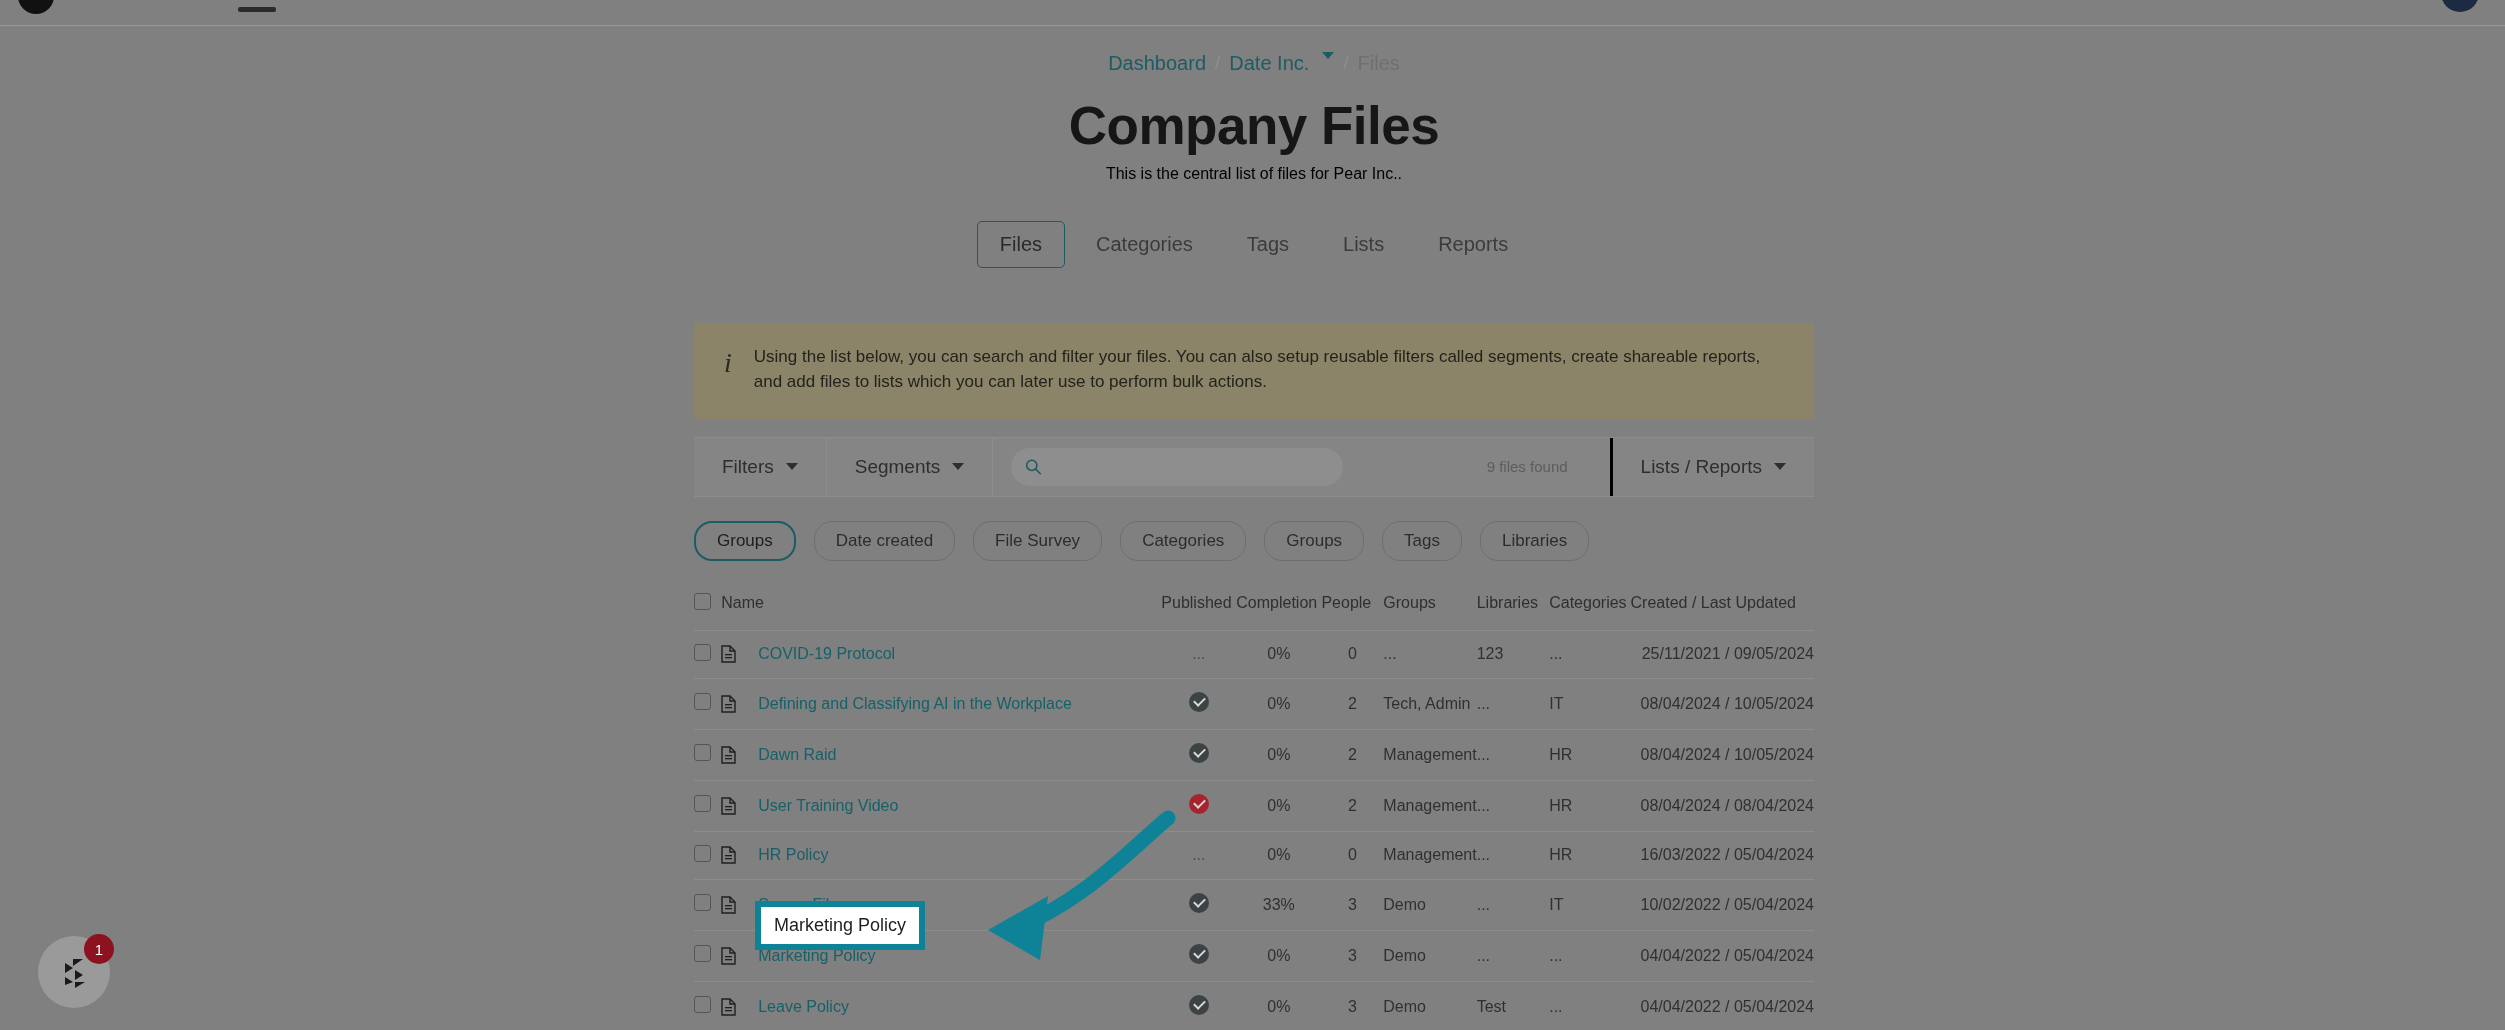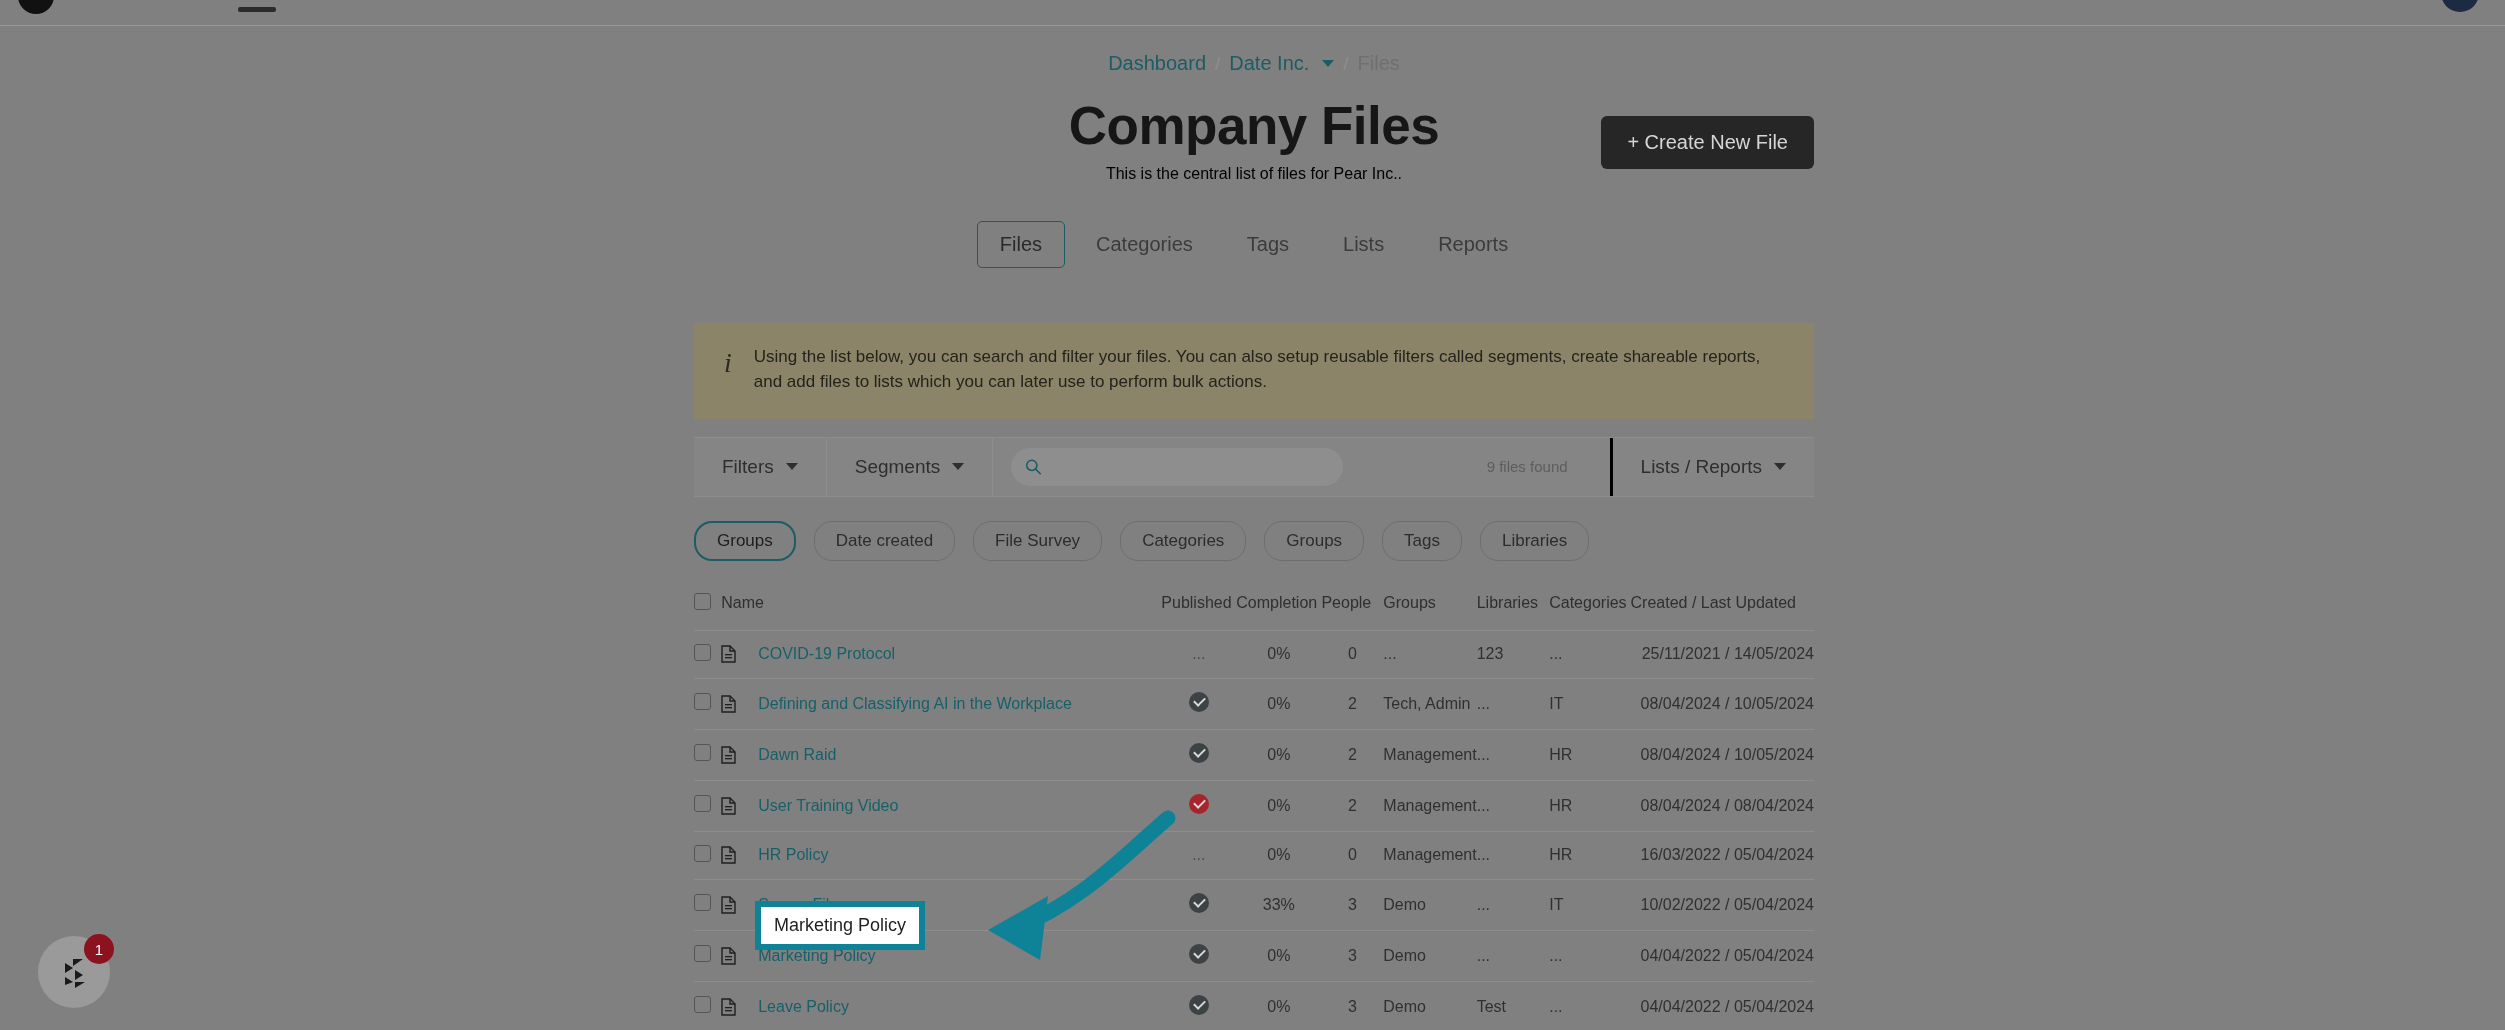--- a/index.html
+++ b/index.html
@@ -55,21 +55,21 @@
   .content {
     position: absolute;
     left: 694px;
     top: 0;
     width: 1120px;
   }
 
   
   .breadcrumb {
     display: flex;
-    align-items: center;
+    align-items: flex-start;
     justify-content: center;
     gap: 9px;
     margin-top: 52px;
     font-size: 20px;
   }
   .crumb-link { color: #1c5c63; text-decoration: none; cursor: pointer; }
   .crumb-sep { color: #8e8e8e; font-size: 19px; }
   .crumb-current { color: #6f6f6f; }
   .crumb-caret {
     display: inline-block;
@@ -389,21 +389,20 @@
       <span class="crumb-sep">/</span>
       <a class="crumb-link">Date Inc.</a>
       <span class="crumb-caret"></span>
       <span class="crumb-sep">/</span>
       <span class="crumb-current">Files</span>
     </nav>
 
     <div class="title-row">
       <h1 class="page-title">Company Files</h1>
       <div class="page-subtitle">This is the central list of files for Pear Inc..</div>
-      <button class="create-btn">+ Create New File</button>
     </div>
 
     <div class="tabs">
       <button class="tab active">Files</button>
       <button class="tab">Categories</button>
       <button class="tab">Tags</button>
       <button class="tab">Lists</button>
       <button class="tab">Reports</button>
     </div>
 
@@ -476,21 +475,21 @@
                 </svg>
                 <a class="name-link">COVID-19 Protocol</a>
               </span>
             </td>
             <td class="col-pub"><span class="muted">...</span></td>
             <td class="col-comp">0%</td>
             <td class="col-people">0</td>
             <td class="col-groups">...</td>
             <td class="col-libs">123</td>
             <td class="col-cats">...</td>
-            <td class="col-date">25/11/2021 / 14/05/2024</td>
+            <td class="col-date">25/11/2021 / 09/05/2024</td>
           </tr>
           <tr>
             <td class="col-check"><span class="cb"></span></td>
             <td class="col-name">
               <span class="name-cell">
                 <svg class="file-icon" viewBox="0 0 15 18">
                   <path d="M1 1 h8 l5 5 v11 h-13 z" fill="none" stroke="#1f1f1f" stroke-width="1.4"></path>
                   <path d="M9 1 v5 h5" fill="none" stroke="#1f1f1f" stroke-width="1.4"></path>
                   <rect x="4" y="9" width="7" height="1.3" fill="#1f1f1f"></rect>
                   <rect x="4" y="12" width="7" height="1.3" fill="#1f1f1f"></rect>

